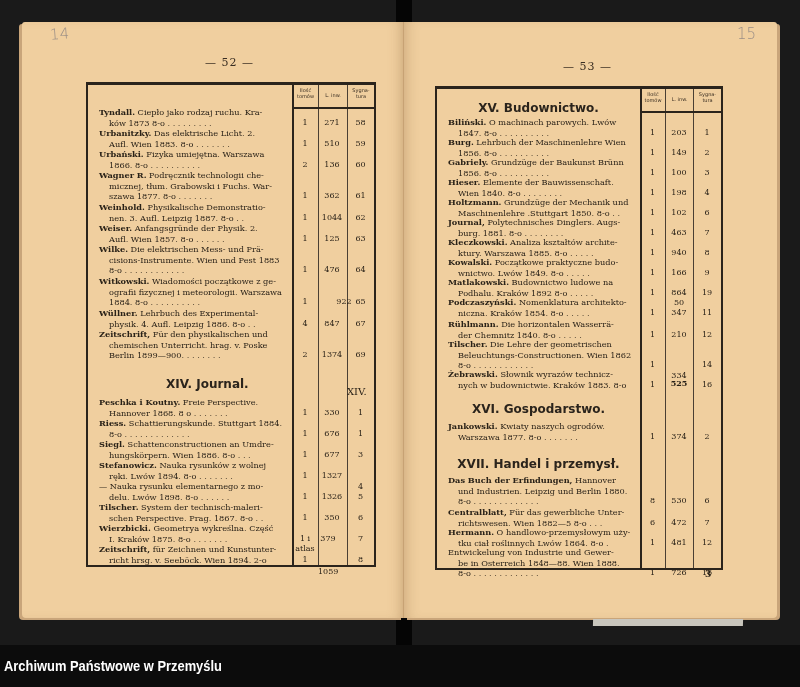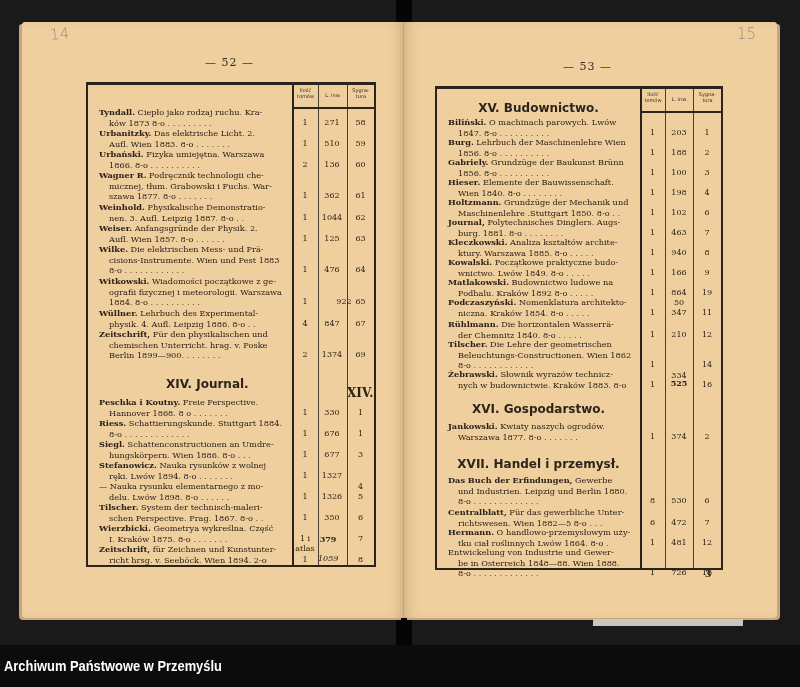--- a/index.html
+++ b/index.html
@@ -37,21 +37,21 @@
 
   .entries { position: absolute; left: 0; top: 0; width: 100%; }
   .row { position: absolute; left: 0; width: 100%; font-size: 8.2px; line-height: 10.5px; }
   .row .txt { position: absolute; left: 11px; width: 190px; }
   .row .txt .auth { font-weight: bold; }
   .row .txt .l2 { padding-left: 10px; display: block; white-space: nowrap; }
   .row .txt .l1 { display: block; white-space: nowrap; }
   .row .vol, .row .inv, .row .sig { position: absolute; text-align: center; font-size: 8px; }
 
   .section-title { position: absolute; font-family: "DejaVu Sans", sans-serif; font-weight: bold; font-size: 12px; color: #2b241c; }
-  .roman-mark { position: absolute; font-weight: bold; font-size: 12px; }
+  .roman-mark { position: absolute; font-weight: normal; font-size: 10px; }
   .corner-mark { position: absolute; left: 705px; top: 569px; font-weight: bold; font-size: 9px; }
 
   .caption { position: absolute; left: 4px; top: 657px; font-family: "Liberation Sans", sans-serif; font-weight: bold;
     font-size: 15px; color: #ffffff; transform: scaleX(0.86); transform-origin: left center; }
 </style>
 </head>
 <body>
 
 <div class="scan-area"></div>
 <div class="spine-shadow"></div>
@@ -231,30 +231,30 @@
         <div class="inv" style="left: 230px; width: 28px; top: 10.5px;">350</div>
         <div class="sig" style="left: 259px; width: 27px; top: 10.5px;">6</div>
       </div>
       <div class="row" style="top: 438px;">
         <div class="txt">
           <span class="l1"><span class="auth">Wierzbicki.</span><span> Geometrya wykreślna. Część</span></span>
           <span class="l2">I. Kraków 1875. 8-o . . . . . . .</span>
         </div>
         <div class="vol" style="left: 204px; width: 26px; top: 10.5px; line-height: 10px; white-space: pre;">1 i
 atlas</div>
-        <div class="inv" style="left: 230px; width: 20px; top: 10.5px; font-weight: bold;">379</div>
+        <div class="inv" style="left: 230px; width: 20px; top: 10.5px;">379</div>
         <div class="sig" style="left: 259px; width: 27px; top: 10.5px;">7</div>
       </div>
       <div class="row" style="top: 459px;">
         <div class="txt">
           <span class="l1"><span class="auth">Zeitschrift,</span><span> für Zeichnen und Kunstunter-</span></span>
           <span class="l2">richt hrsg. v. Seeböck. Wien 1894. 2-o</span>
         </div>
         <div class="vol" style="left: 204px; width: 26px; top: 10.5px;">1</div>
-        <div class="inv" style="left: 230px; width: 16px; top: 10px; font-style: italic;">1059</div>
+        <div class="inv" style="left: 230px; width: 16px; top: 23px;">1059</div>
         <div class="sig" style="left: 259px; width: 27px; top: 10.5px;">8</div>
       </div>
     </div>
 </div>
 
 <div class="tbl right">
   <div class="col-line" style="left:203px"></div>
   <div class="col-line thin" style="left:228px"></div>
   <div class="col-line thin" style="left:256px"></div>
   <div class="hdr-line" style="left:203px; width:81px; top:22px;"></div>
@@ -276,21 +276,21 @@
         <div class="vol" style="left: 203px; width: 25px; top: 10.5px;">1</div>
         <div class="inv" style="left: 228px; width: 28px; top: 10.5px;">203</div>
         <div class="sig" style="left: 256px; width: 28px; top: 10.5px;">1</div>
       </div>
       <div class="row" style="top: 48px;">
         <div class="txt">
           <span class="l1"><span class="auth">Burg.</span><span> Lehrbuch der Maschinenlehre Wien</span></span>
           <span class="l2">1856. 8-o . . . . . . . . . .</span>
         </div>
         <div class="vol" style="left: 203px; width: 25px; top: 10.5px;">1</div>
-        <div class="inv" style="left: 228px; width: 28px; top: 10.5px;">188</div>
+        <div class="inv" style="left: 228px; width: 28px; top: 10.5px;">149</div>
         <div class="sig" style="left: 256px; width: 28px; top: 10.5px;">2</div>
       </div>
       <div class="row" style="top: 68px;">
         <div class="txt">
           <span class="l1"><span class="auth">Gabriely.</span><span> Grundzüge der Baukunst Brünn</span></span>
           <span class="l2">1856. 8-o . . . . . . . . . .</span>
         </div>
         <div class="vol" style="left: 203px; width: 25px; top: 10.5px;">1</div>
         <div class="inv" style="left: 228px; width: 28px; top: 10.5px;">100</div>
         <div class="sig" style="left: 256px; width: 28px; top: 10.5px;">3</div>
@@ -391,21 +391,21 @@
         <div class="txt">
           <span class="l1"><span class="auth">Jankowski.</span><span> Kwiaty naszych ogrodów.</span></span>
           <span class="l2">Warszawa 1877. 8-o . . . . . . .</span>
         </div>
         <div class="vol" style="left: 203px; width: 25px; top: 10.5px;">1</div>
         <div class="inv" style="left: 228px; width: 28px; top: 10.5px;">374</div>
         <div class="sig" style="left: 256px; width: 28px; top: 10.5px;">2</div>
       </div>
       <div class="row" style="top: 386px;">
         <div class="txt">
-          <span class="l1"><span class="auth">Das Buch der Erfindungen,</span><span> Gewerbe</span></span>
+          <span class="l1"><span class="auth">Das Buch der Erfindungen,</span><span> Hannover</span></span>
           <span class="l2">und Industrien. Leipzig und Berlin 1880.</span>
           <span class="l2">8-o . . . . . . . . . . . . .</span>
         </div>
         <div class="vol" style="left: 203px; width: 25px; top: 21px;">8</div>
         <div class="inv" style="left: 228px; width: 28px; top: 21px;">530</div>
         <div class="sig" style="left: 256px; width: 28px; top: 21px;">6</div>
       </div>
       <div class="row" style="top: 418px;">
         <div class="txt">
           <span class="l1"><span class="auth">Centralblatt,</span><span> Für das gewerbliche Unter-</span></span>

